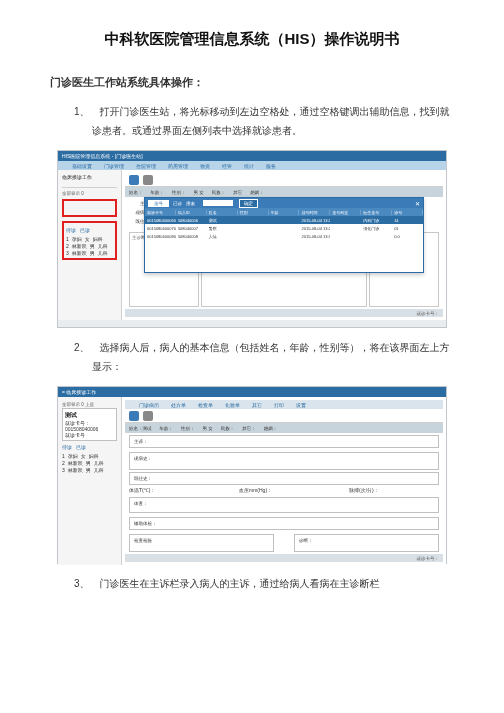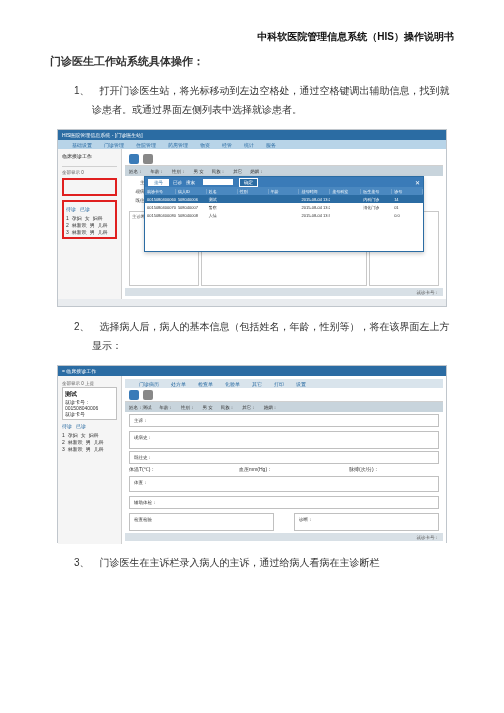--- a/index.html
+++ b/index.html
@@ -5,21 +5,21 @@
     * { margin: 0; padding: 0; box-sizing: border-box; }
     body {
       width: 504px;
       height: 713px;
       background: #fff;
       font-family: "SimSun", "Microsoft YaHei", sans-serif;
       padding: 30px 50px;
       font-size: 10px;
       color: #333;
     }
-    .title { text-align: right; font-size: 10px; font-weight: bold; color: #111; margin-bottom: 10px; }
+    .title { text-align: center; font-size: 15px; font-weight: bold; color: #111; margin-bottom: 26px; }
     .subtitle { font-size: 11px; font-weight: bold; margin-bottom: 12px; }
     .step { font-size: 10px; line-height: 1.9; margin: 10px 0 10px 24px; text-indent: -18px; padding-left: 18px; }
     .screenshot {
       width: 390px;
       margin: 6px auto 8px auto;
       border: 1px solid #c0c6cc;
       background: #e9ecef;
       font-size: 5px;
       color: #333;
       position: relative;

